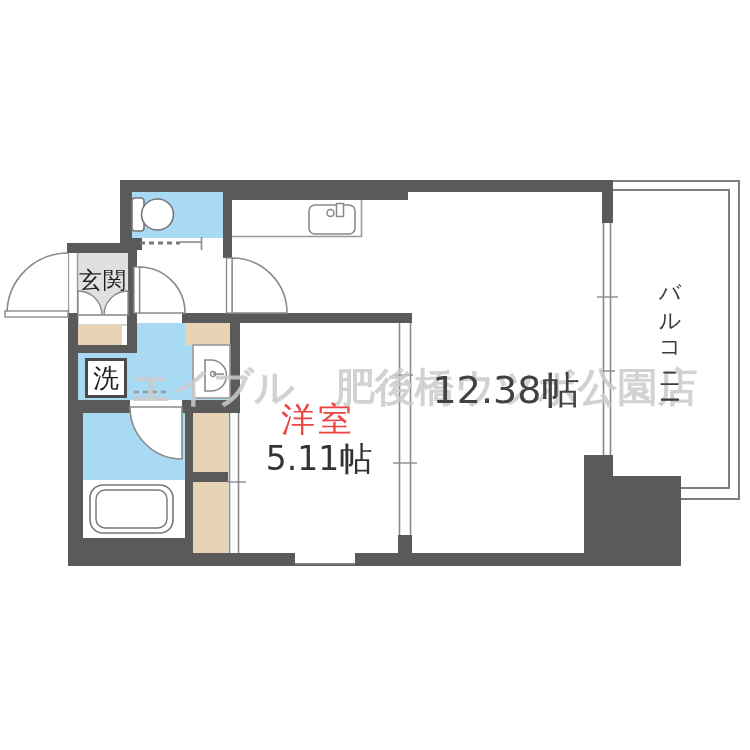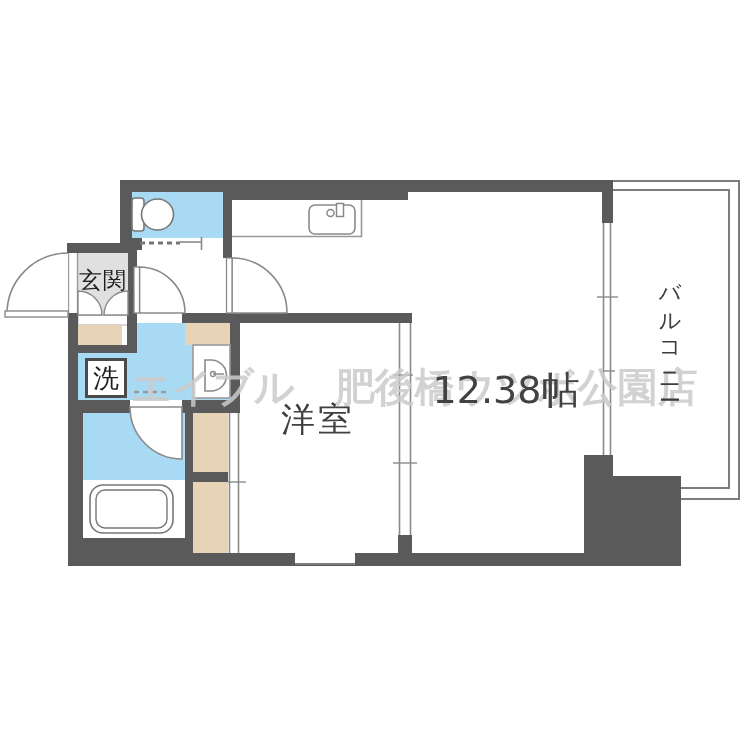--- a/index.html
+++ b/index.html
@@ -4,21 +4,21 @@
 <style>
   html,body{margin:0;padding:0;background:#ffffff;}
   #stage{position:relative;width:750px;height:630px;background:#ffffff;overflow:hidden;
          font-family:"DejaVu Sans","Liberation Sans",sans-serif;}
   #plan-svg{position:absolute;left:0;top:0;z-index:1;}
   .lbl{position:absolute;z-index:6;color:#3b3b3b;white-space:nowrap;
        transform:translate(-50%,-50%);line-height:1;}
   .lbl-entrance{font-size:23px;color:#1f1f1f;letter-spacing:1px;}
   .lbl-ldk{font-size:41px;letter-spacing:2px;color:#424242;}
   .lbl-ldk-size{font-size:38px;color:#424242;}
-  .lbl-bedroom{font-size:34px;letter-spacing:3px;color:#404040;}
+  .lbl-bedroom{font-size:34px;letter-spacing:3px;color:#ef4444;}
   .lbl-bedroom-size{font-size:33px;color:#333333;}
   .lbl-balcony{transform:none;writing-mode:vertical-rl;font-size:22px;
        letter-spacing:5px;color:#3d3d3d;}
   .laundry-box{position:absolute;left:85px;top:358px;width:42px;height:40px;
        background:#ffffff;border:3px solid #4a4a4a;box-sizing:border-box;z-index:2;
        display:flex;align-items:center;justify-content:center;
        font-size:26px;color:#1f1f1f;}
   .watermark{position:absolute;left:131px;top:360px;z-index:5;
        font-size:40px;font-weight:bold;letter-spacing:0px;
        color:#cbcbcb;opacity:0.85;white-space:pre;pointer-events:none;}
@@ -179,17 +179,18 @@
 
   <div class="lbl lbl-entrance" style="left:103px;top:280px;">玄関</div>
 
   <div class="laundry-box">
     <span>洗</span>
   </div>
 
   <div class="lbl lbl-ldk-size" style="left:506px;top:390px;">12.38帖</div>
 
   <div class="lbl lbl-bedroom" style="left:318px;top:419px;">洋室</div>
+  <div class="lbl lbl-bedroom-size" style="left:319px;top:458px;">5.11帖</div>
 
   <div class="lbl lbl-balcony" style="left:659px;top:268px;">バルコニー</div>
 
   <div class="watermark">エイブル　肥後橋ウツボ公園店</div>
 </div>
 
 </body></html>

